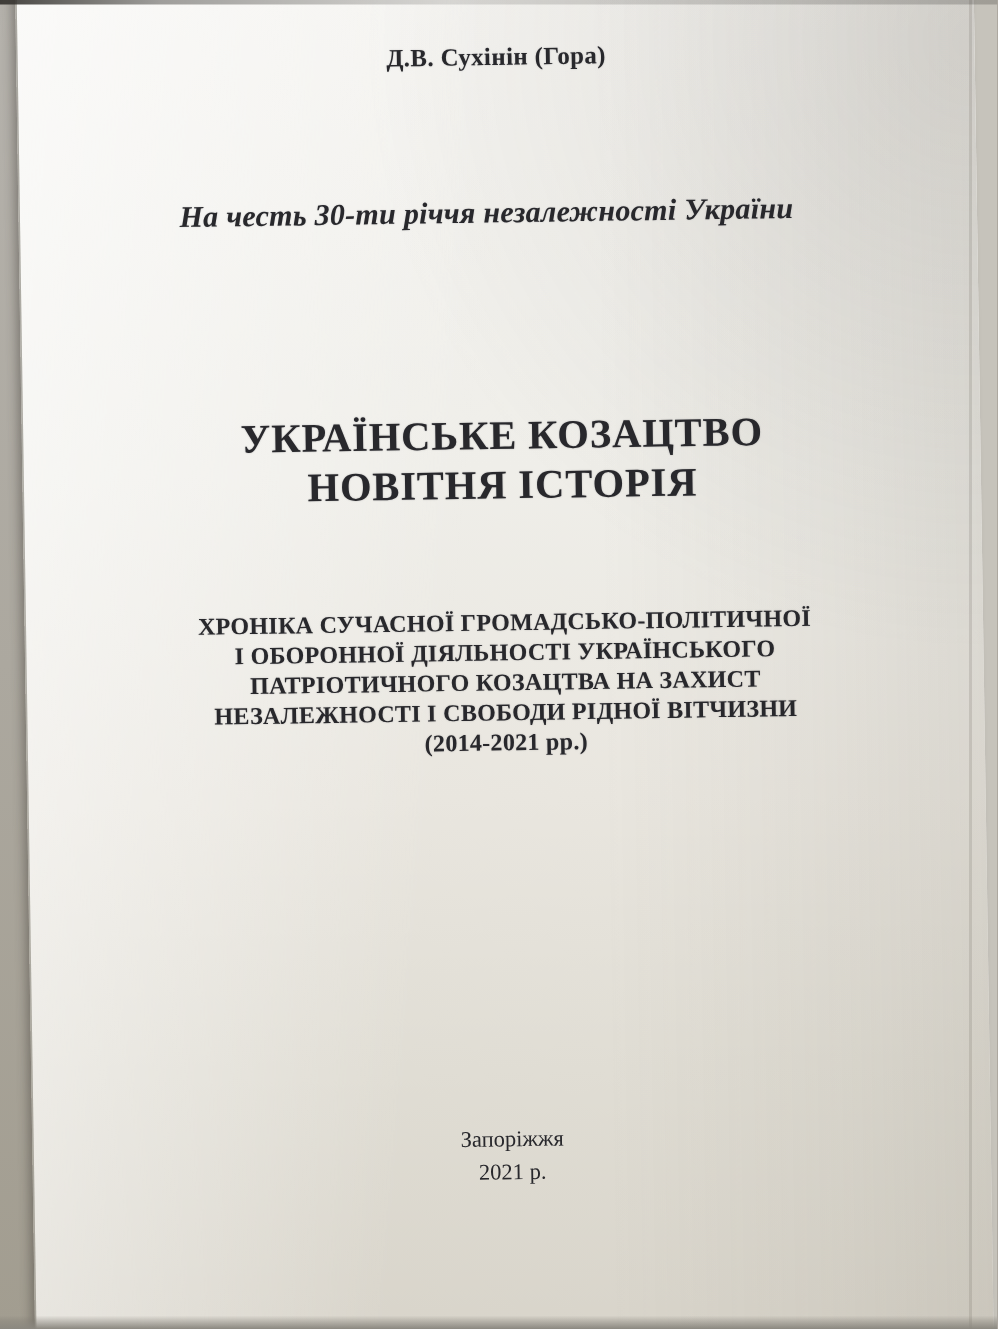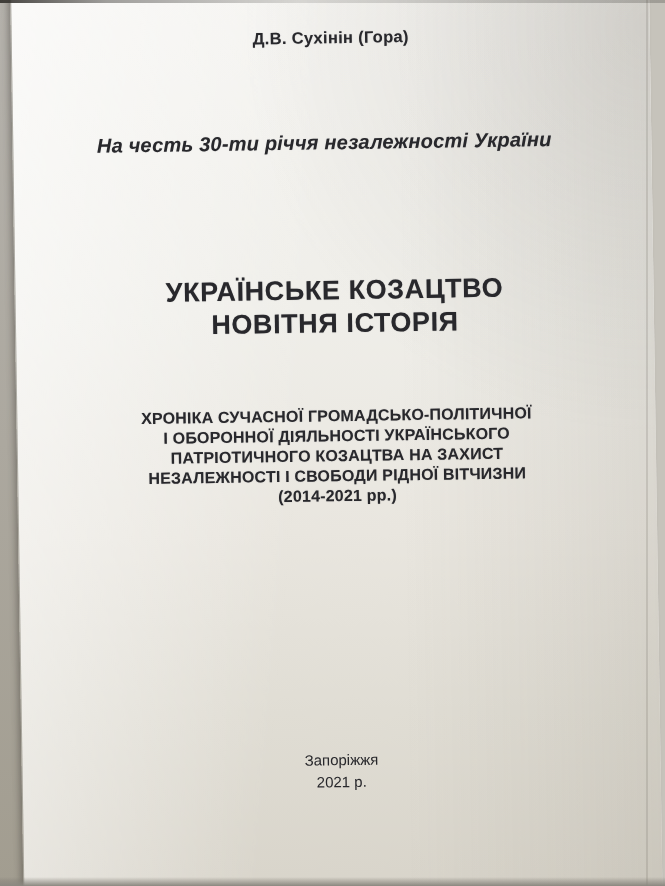--- a/index.html
+++ b/index.html
@@ -1,19 +1,19 @@
 <!DOCTYPE html>
 <html><head>
 <meta charset="utf-8">
 <style>
   html,body{margin:0;padding:0;background:#99948b;}
   .photo{
     position:relative;width:665px;height:886px;overflow:hidden;
     background:#c6c3bb;
-    font-family:Liberation Sans, sans-serif;
+    font-family:Liberation Serif, serif;
   }
   
   .left-strip{
     position:absolute;left:0;top:0;bottom:0;width:34px;
     background:linear-gradient(180deg,#b5b2ac 0%,#aca89f 50%,#a29d90 100%);
   }
   
   .page{
     position:absolute;left:10px;top:-10px;width:638px;height:910px;
     transform:rotate(-0.85deg);transform-origin:top left;

